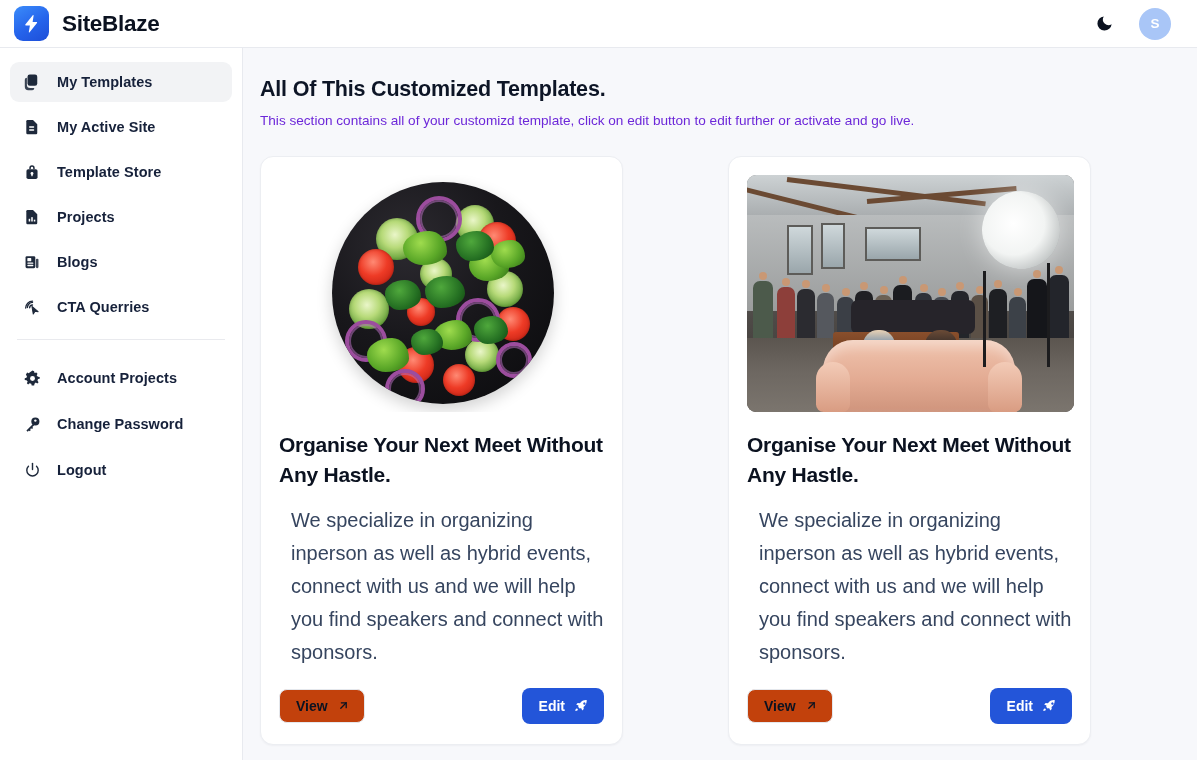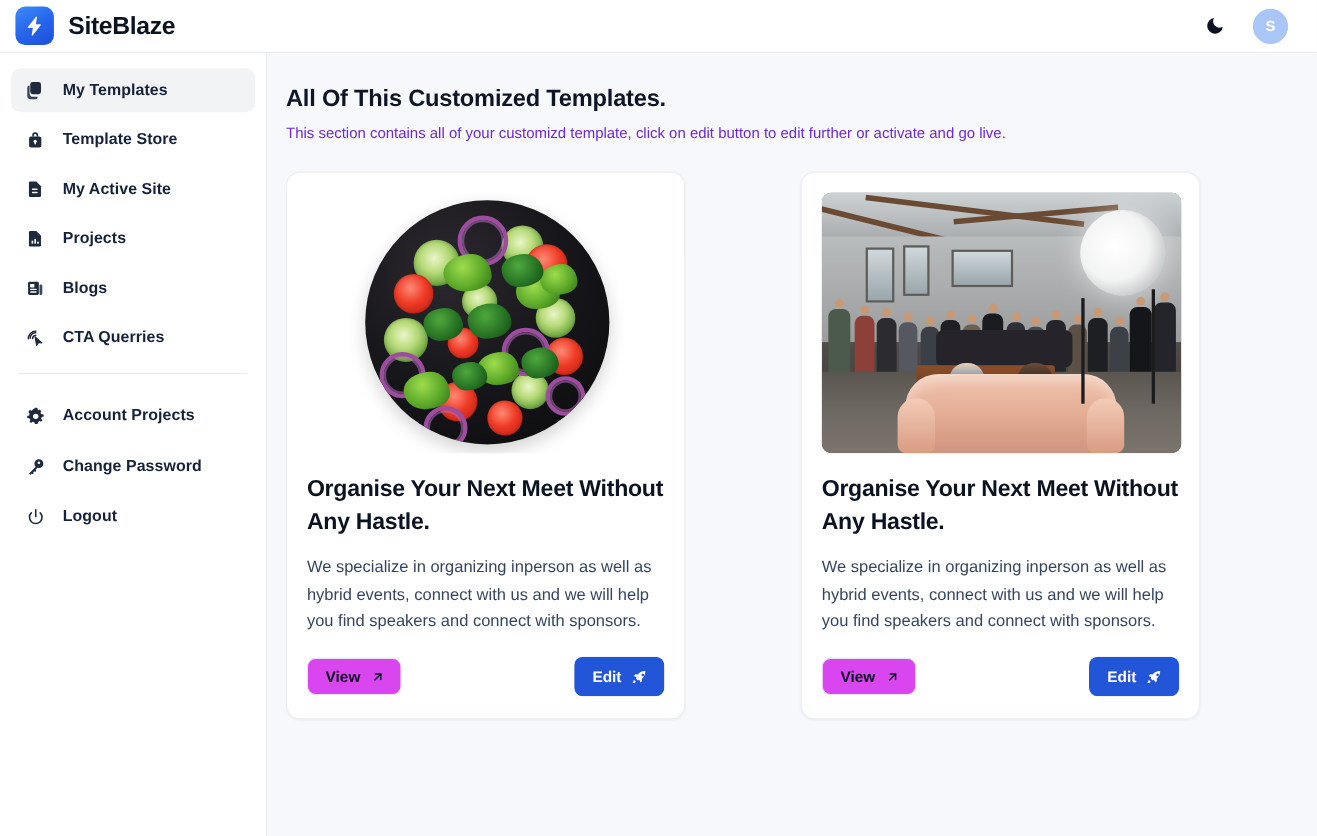--- a/index.html
+++ b/index.html
@@ -198,23 +198,24 @@
     margin-top: 18px;
     font-size: 21px;
     font-weight: 700;
     line-height: 1.45;
     letter-spacing: -0.25px;
     color: #0b1220;
   }
 
   .card-desc {
     margin-top: 13px;
-    font-size: 15px;
+    font-size: 20px;
     line-height: 1.65;
     color: #36455f;
+    margin-left: 12px;
   }
 
   .card-actions {
     margin-top: 19px;
     display: flex;
     align-items: center;
     justify-content: space-between;
   }
 
   .btn {
@@ -223,21 +224,21 @@
     gap: 9px;
     border-radius: 8px;
     font-size: 14px;
     font-weight: 600;
     cursor: pointer;
     border: 1px solid transparent;
     font-family: "Liberation Sans", sans-serif;
   }
 
   .btn-view {
-    background: #d946ef;
+    background: #c2410c;
     border-color: #e4e7ec;
     color: #0b1220;
     padding: 8px 14px 8px 16px;
   }
 
   .btn-edit {
     background: #2355d9;
     color: #ffffff;
     padding: 9px 14px 9px 16px;
   }
@@ -422,38 +423,38 @@
           <path d="M9 2h7a3 3 0 0 1 3 3v9a3 3 0 0 1-3 3H9a3 3 0 0 1-3-3V5a3 3 0 0 1 3-3z"></path>
           <path d="M5.2 6.4v9.2A4.4 4.4 0 0 0 9.6 20H15v.3a2.7 2.7 0 0 1-2.7 2.7H7a4.6 4.6 0 0 1-4.6-4.6V9.1A2.7 2.7 0 0 1 5.1 6.4z" opacity="0.88"></path>
         </svg>
       </span>
       <span class="nav-label">My Templates</span>
     </div>
 
     <div class="nav-item">
       <span class="nav-icon">
         <svg width="18" height="18" viewBox="0 0 24 24" fill="currentColor">
+          <path d="M6 2.6h7.3L19 8.3V20a1.6 1.6 0 0 1-1.6 1.6H6A1.6 1.6 0 0 1 4.4 20V4.2A1.6 1.6 0 0 1 6 2.6z"></path>
+          <rect x="8" y="11" width="7" height="1.9" rx=".9" fill="#ffffff"></rect>
+          <rect x="8" y="15" width="7" height="1.9" rx=".9" fill="#ffffff"></rect>
+        </svg>
+      </span>
+      <span class="nav-label">My Active Site</span>
+    </div>
+
+    <div class="nav-item">
+      <span class="nav-icon">
+        <svg width="18" height="18" viewBox="0 0 24 24" fill="currentColor">
           <path d="M8.4 8.2V6.6a3.6 3.6 0 0 1 7.2 0v1.6h-2V6.6a1.6 1.6 0 0 0-3.2 0v1.6z"></path>
           <rect x="4.6" y="8.2" width="14.8" height="13.2" rx="2.4"></rect>
           <circle cx="12" cy="14" r="1.9" fill="#ffffff"></circle>
           <rect x="11.1" y="14.4" width="1.8" height="3.4" rx=".9" fill="#ffffff"></rect>
         </svg>
       </span>
       <span class="nav-label">Template Store</span>
-    </div>
-
-    <div class="nav-item">
-      <span class="nav-icon">
-        <svg width="18" height="18" viewBox="0 0 24 24" fill="currentColor">
-          <path d="M6 2.6h7.3L19 8.3V20a1.6 1.6 0 0 1-1.6 1.6H6A1.6 1.6 0 0 1 4.4 20V4.2A1.6 1.6 0 0 1 6 2.6z"></path>
-          <rect x="8" y="11" width="7" height="1.9" rx=".9" fill="#ffffff"></rect>
-          <rect x="8" y="15" width="7" height="1.9" rx=".9" fill="#ffffff"></rect>
-        </svg>
-      </span>
-      <span class="nav-label">My Active Site</span>
     </div>
 
     <div class="nav-item">
       <span class="nav-icon">
         <svg width="18" height="18" viewBox="0 0 24 24" fill="currentColor">
           <path d="M6 2.6h7.3L19 8.3V20a1.6 1.6 0 0 1-1.6 1.6H6A1.6 1.6 0 0 1 4.4 20V4.2A1.6 1.6 0 0 1 6 2.6z"></path>
           <rect x="7.6" y="14.4" width="2" height="3.6" fill="#ffffff"></rect>
           <rect x="11" y="12.2" width="2" height="5.8" fill="#ffffff"></rect>
           <rect x="14.4" y="15.6" width="2" height="2.4" fill="#ffffff"></rect>
         </svg>

